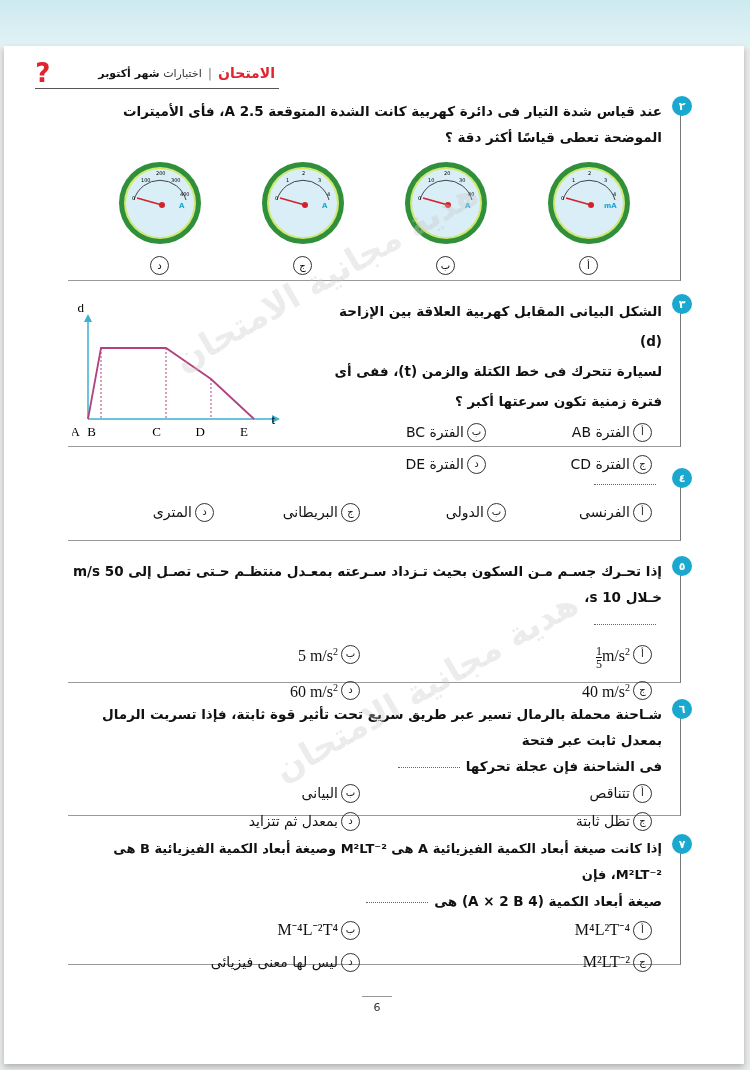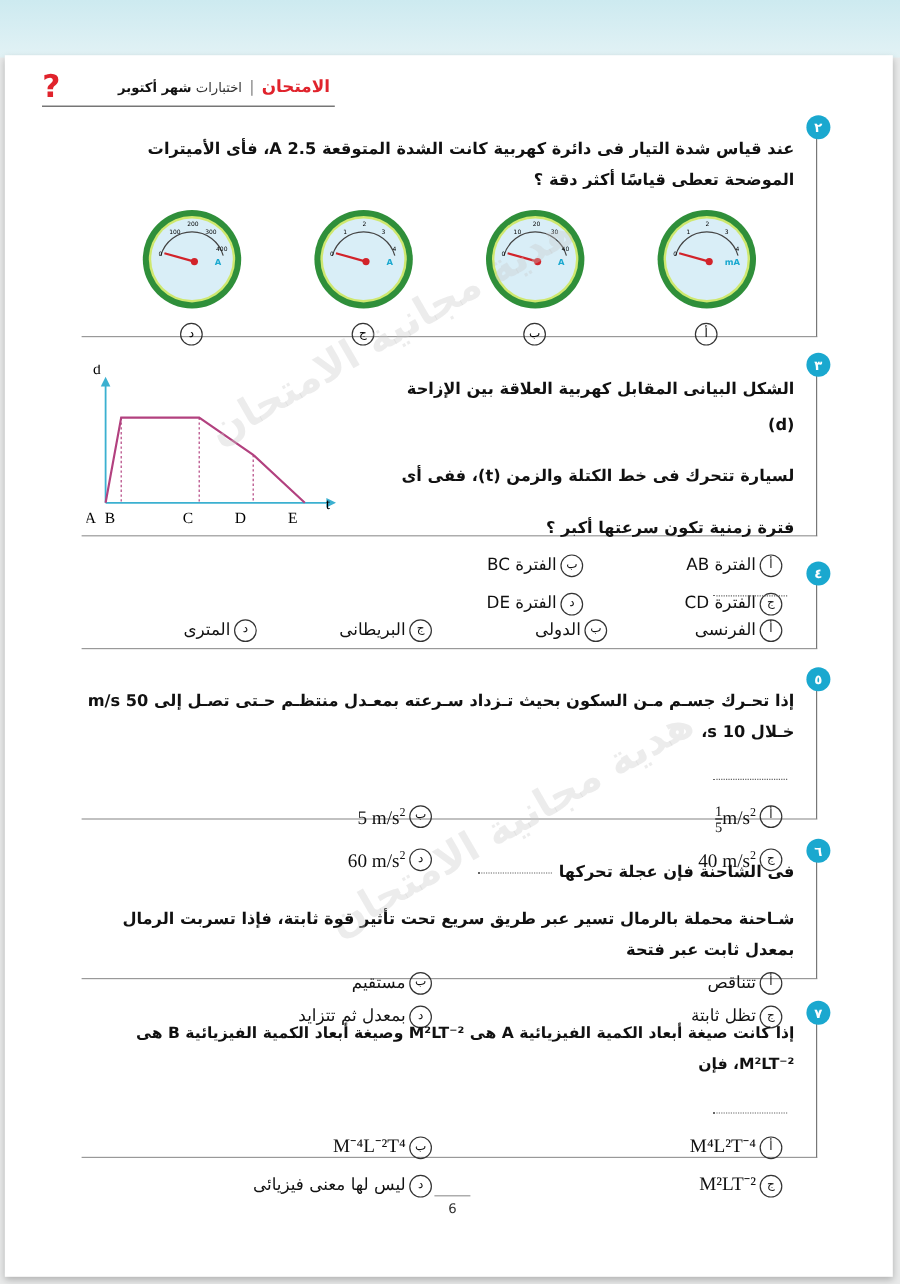--- a/index.html
+++ b/index.html
@@ -7,21 +7,21 @@
   .top-strip{position:absolute;left:0;top:0;width:750px;height:48px;background:linear-gradient(#cdeaf0,#e2f2f5);}
   .page{position:absolute;left:4px;top:46px;width:740px;height:1018px;background:#fff;box-shadow:0 3px 6px rgba(0,0,0,.25);}
   .header{position:absolute;right:465px;top:14px;height:26px;direction:rtl;display:flex;align-items:center;gap:6px;border-bottom:1.5px solid #555;padding:0 4px 2px 0;}
   .brand{color:#e0232c;font-weight:bold;font-size:14px;}
   .sep{color:#888;font-size:13px;}
   .sub{color:#333;font-size:11px;margin-left:36px;}
   .sub b{color:#111;}
   .qmark{color:#e0232c;font-weight:bold;font-size:26px;line-height:20px;margin-right:6px;}
   .q{position:absolute;left:64px;width:612px;direction:rtl;border-right:1.5px solid #777;border-bottom:1.5px solid #999;}
   .q .num{position:absolute;right:-12px;top:-2px;width:20px;height:20px;border-radius:50%;background:#1aa8cf;color:#fff;font-size:11px;font-weight:bold;display:flex;align-items:center;justify-content:center;}
-  .qtext{font-weight:bold;font-size:13.5px;color:#111;line-height:26px;padding-right:18px;padding-left:4px;margin-top:13px;}
+  .qtext{font-weight:bold;font-size:13.5px;color:#111;line-height:26px;padding-right:18px;padding-left:4px;}
   .dots{display:inline-block;width:62px;border-bottom:1px dotted #666;margin-right:6px;vertical-align:middle;}
   .opts{display:grid;grid-template-columns:1fr 1fr;padding-right:28px;font-size:14px;color:#111;line-height:32px;}
   .opts.four{grid-template-columns:repeat(4,1fr);}
   .opt{display:flex;align-items:center;gap:3px;}
   .letter{display:inline-flex;width:17px;height:17px;border:1px solid #333;border-radius:50%;align-items:center;justify-content:center;font-size:10px;flex:none;}
   .val{font-family:"Liberation Serif",serif;font-size:16px;}
   .val sup{font-size:10px;}
   .frac{display:inline-flex;flex-direction:column;align-items:center;font-size:12px;line-height:12px;vertical-align:middle;margin-left:4px;}
   .frac span:first-child{border-bottom:1px solid #111;}
   .meters{display:flex;direction:ltr;justify-content:space-around;padding:10px 20px 0 20px;}
@@ -206,46 +206,46 @@
         </div>
       <div class="opt">
           <span class="letter">د</span>
           <span class="val" style="direction:ltr;"><span>60 m/s</span><sup>2</sup></span>
         </div>
     </div>
   </div>
 
   <div class="q" style="top:655px;height:114px;">
     <span class="num">٦</span>
+    <div class="qtext">شـاحنة محملة بالرمال تسير عبر طريق سريع تحت تأثير قوة ثابتة، فإذا تسربت الرمال بمعدل ثابت عبر فتحة</div>
     <div class="qtext"><span>فى الشاحنة فإن عجلة تحركها</span><span class="dots"></span></div>
-    <div class="qtext">شـاحنة محملة بالرمال تسير عبر طريق سريع تحت تأثير قوة ثابتة، فإذا تسربت الرمال بمعدل ثابت عبر فتحة</div>
     <div class="opts" style="line-height:28px;">
       <div class="opt">
           <span class="letter">أ</span>
           <span>تتناقص</span>
         </div>
       <div class="opt">
           <span class="letter">ب</span>
-          <span>مستقيم</span>
+          <span>البيانى</span>
         </div>
       <div class="opt">
           <span class="letter">ج</span>
           <span>تظل ثابتة</span>
         </div>
       <div class="opt">
           <span class="letter">د</span>
           <span>بمعدل ثم تتزايد</span>
         </div>
     </div>
   </div>
 
   <div class="q" style="top:790px;height:128px;">
     <span class="num">٧</span>
     <div class="qtext" style="font-size:13px;">إذا كانت صيغة أبعاد الكمية الفيزيائية A هى M²LT⁻² وصيغة أبعاد الكمية الفيزيائية B هى M²LT⁻²، فإن</div>
-    <div class="qtext"><span class="dots"></span></div>
+    <div class="qtext"><span>صيغة أبعاد الكمية (4 A × 2 B) هى</span><span class="dots"></span></div>
     <div class="opts">
       <div class="opt">
           <span class="letter">أ</span>
           <span class="val" style="direction:ltr;">M⁴L²T⁻⁴</span>
         </div>
       <div class="opt">
           <span class="letter">ب</span>
           <span class="val" style="direction:ltr;">M⁻⁴L⁻²T⁴</span>
         </div>
       <div class="opt">

